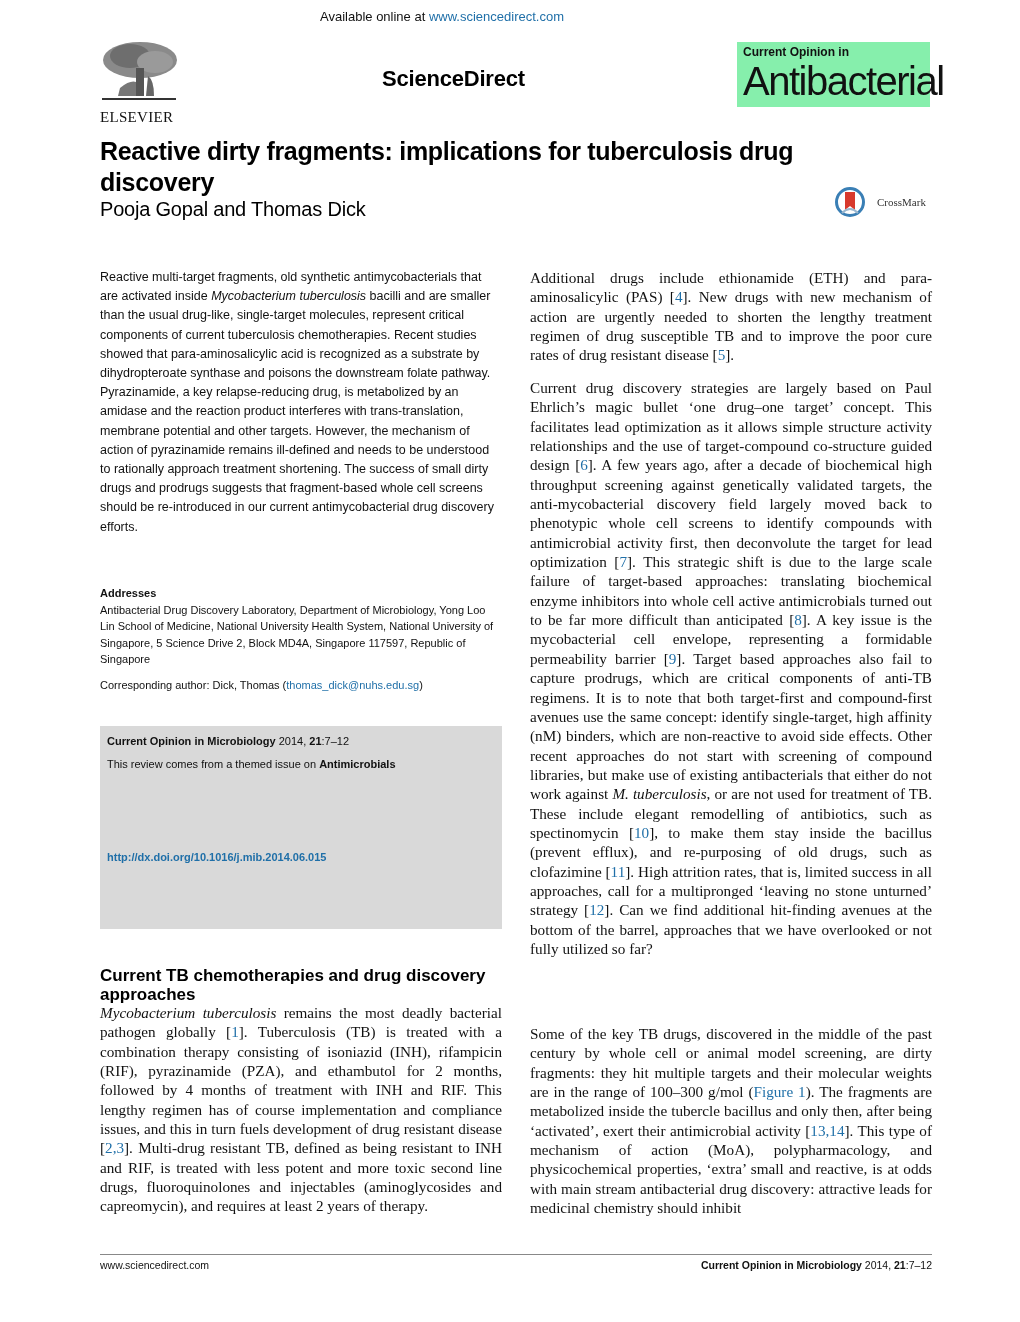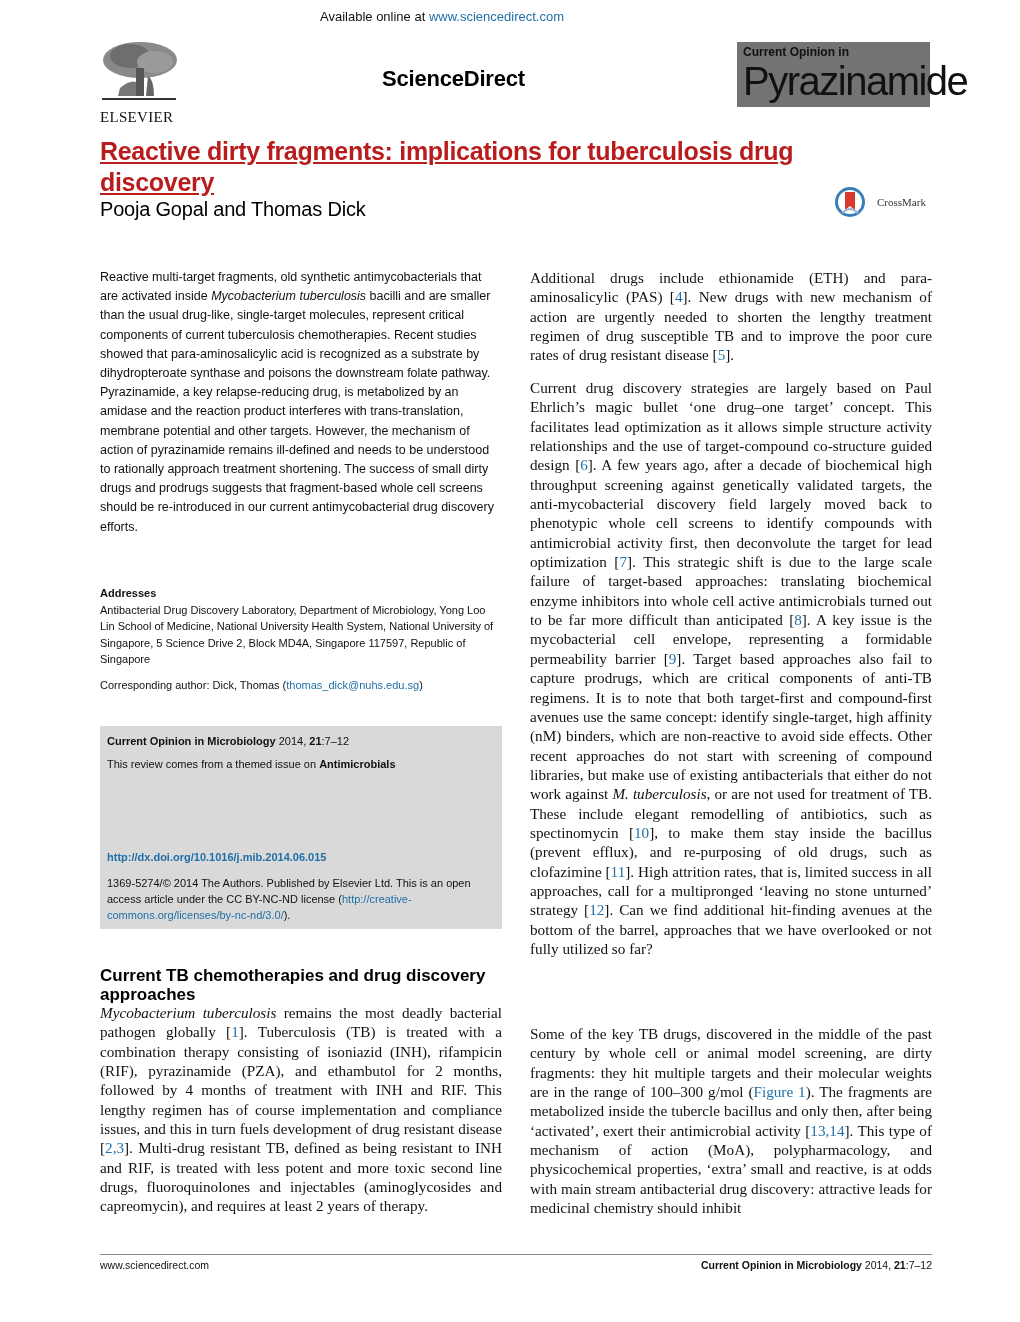--- a/index.html
+++ b/index.html
@@ -9,25 +9,25 @@
 
   
   .available { left: 320px; top: 9px; width: 300px; font: 13px "Liberation Sans", sans-serif; color: #111; white-space: nowrap; }
   .available a { color: #1f6fa8; text-decoration: none; }
   .sd-brand { left: 382px; top: 66px; font: bold 22px "Liberation Sans", sans-serif; color: #000; letter-spacing: -0.2px; }
 
   .elsevier-logo { left: 100px; top: 40px; width: 80px; height: 80px; }
   .elsevier-tree { width: 78px; height: 64px; }
   .elsevier-word { font: 15px "Liberation Serif", serif; letter-spacing: 0.3px; color: #111; margin-top: 1px; }
 
-  .journal-badge { left: 737px; top: 42px; width: 193px; height: 65px; background: #737373; padding: 3px 6px; }
+  .journal-badge { left: 737px; top: 42px; width: 193px; height: 65px; background: #86efac; padding: 3px 6px; }
   .journal-badge .small { font: bold 12px "Liberation Sans", sans-serif; color: #111; line-height: 14px; }
   .journal-badge .big { font: 40px "Liberation Sans", sans-serif; color: #111; line-height: 44px; letter-spacing: -1.5px; }
 
-  .title { left: 100px; top: 136px; width: 720px; font: bold 25px "Liberation Sans", sans-serif; line-height: 31px; color: #b91c1c; letter-spacing: -0.3px; text-decoration: underline; }
+  .title { left: 100px; top: 136px; width: 720px; font: bold 25px "Liberation Sans", sans-serif; line-height: 31px; color: #000000; letter-spacing: -0.3px; }
   .authors { left: 100px; top: 198px; font: 20px "Liberation Sans", sans-serif; color: #000; letter-spacing: -0.2px; }
 
   .crossmark { left: 835px; top: 187px; display: flex; align-items: center; gap: 12px; }
   .crossmark-label { font: 11px "Liberation Serif", serif; color: #333; }
 
   
   .abstract { left: 100px; top: 268px; width: 402px; font: 12.5px "Liberation Sans", sans-serif; line-height: 19.2px; color: #111; }
   .abstract i { font-style: italic; }
 
   .addresses { left: 100px; top: 585px; width: 402px; font: 11px "Liberation Sans", sans-serif; line-height: 16.5px; color: #111; }
@@ -74,21 +74,21 @@
     <rect x="36" y="28" width="8" height="28" fill="#555"></rect>
     <path d="M20 48 q10 -8 16 -6 l0 14 l-18 0z" fill="#777"></path>
     <path d="M48 36 q6 4 6 20 l-8 0z" fill="#666"></path>
     <rect x="2" y="58" width="74" height="2" fill="#333"></rect>
   </svg>
   <div class="elsevier-word">ELSEVIER</div>
 </div>
 
 <div class="abs journal-badge">
   <div class="small">Current Opinion in</div>
-  <div class="big">Pyrazinamide</div>
+  <div class="big">Antibacterial</div>
 </div>
 
 <h1 class="abs title">Reactive dirty fragments: implications for tuberculosis drug discovery</h1>
 <div class="abs authors">Pooja Gopal and Thomas Dick</div>
 
 <div class="abs crossmark">
   <svg width="30" height="30" viewBox="0 0 30 30">
     <circle cx="15" cy="15" r="13.5" fill="#fff" stroke="#3a7fb5" stroke-width="3"></circle>
     <path d="M10 5 h10 v18 l-5 -4 l-5 4z" fill="#d8392c"></path>
     <path d="M7 26 q8 -8 16 0" fill="none" stroke="#9ab7cf" stroke-width="2"></path>
@@ -110,23 +110,20 @@
 </div>
 
 <div class="abs infobox">
   <div class="line">
     <b>Current Opinion in Microbiology</b><span> 2014, </span><b>21</b><span>:7–12</span>
   </div>
   <div class="line">
     <span>This review comes from a themed issue on </span><b>Antimicrobials</b>
   </div>
   <a class="doi">http://dx.doi.org/10.1016/j.mib.2014.06.015</a>
-  <div class="license">
-    <span>1369-5274/© 2014 The Authors. Published by Elsevier Ltd. This is an open access article under the CC BY-NC-ND license (</span><a>http://creative-commons.org/licenses/by-nc-nd/3.0/</a><span>).</span>
-  </div>
 </div>
 
 <h2 class="abs section-head">Current TB chemotherapies and drug discovery approaches</h2>
 
 <p class="abs body-text col-left-body">
   <i>Mycobacterium tuberculosis</i><span> remains the most deadly bacterial pathogen globally [</span><a class="ref">1</a><span>]. Tuberculosis (TB) is treated with a combination therapy consisting of isoniazid (INH), rifampicin (RIF), pyrazinamide (PZA), and ethambutol for 2 months, followed by 4 months of treatment with INH and RIF. This lengthy regimen has of course implementation and compliance issues, and this in turn fuels development of drug resistant disease [</span><a class="ref">2,3</a><span>]. Multi-drug resistant TB, defined as being resistant to INH and RIF, is treated with less potent and more toxic second line drugs, fluoroquinolones and injectables (aminoglycosides and capreomycin), and requires at least 2 years of therapy.</span>
 </p>
 
 <p class="abs body-text col-right p1">
   <span>Additional drugs include ethionamide (ETH) and para-aminosalicylic (PAS) [</span><a class="ref">4</a><span>]. New drugs with new mechanism of action are urgently needed to shorten the lengthy treatment regimen of drug susceptible TB and to improve the poor cure rates of drug resistant disease [</span><a class="ref">5</a><span>].</span>

